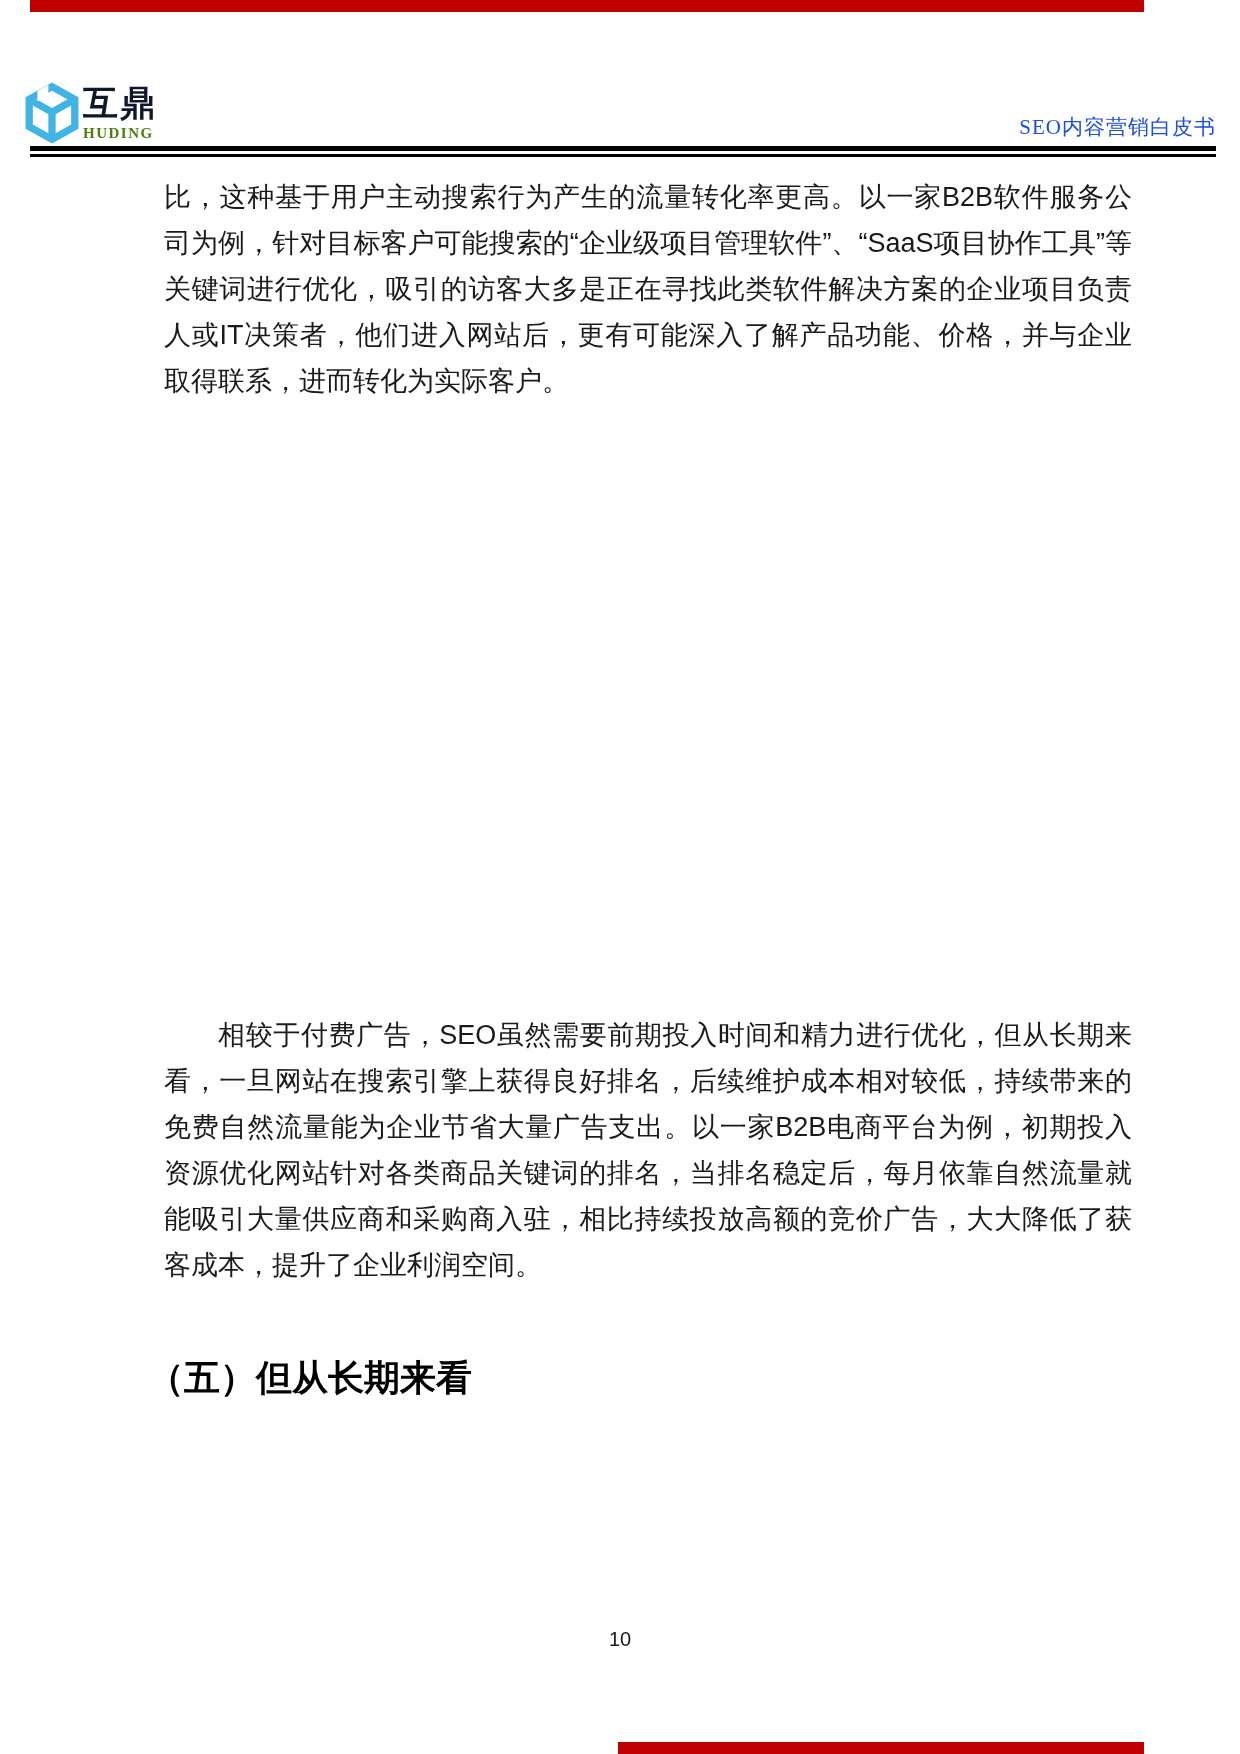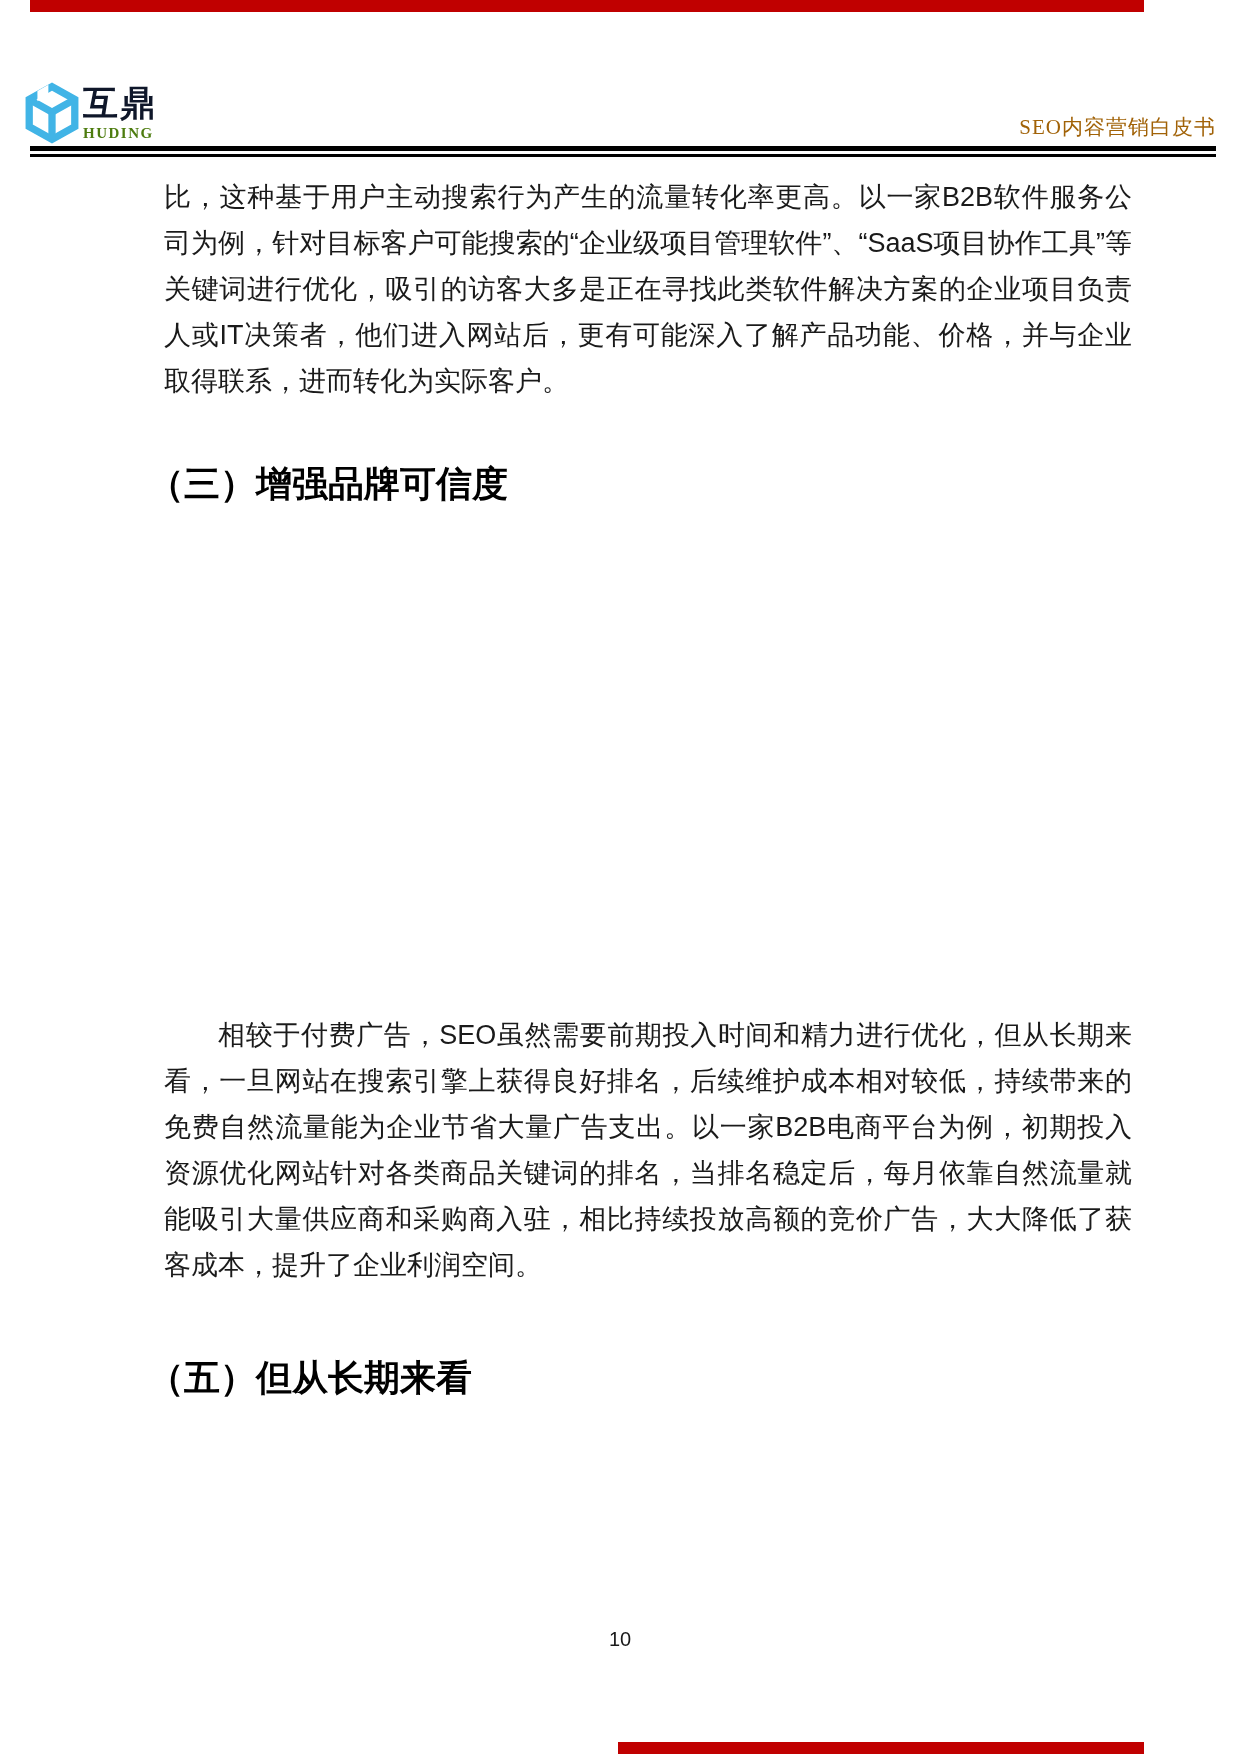--- a/index.html
+++ b/index.html
@@ -11,21 +11,21 @@
   .bottom-bar{position:absolute;left:618px;top:1742px;width:526px;height:12px;background:#c00000;}
 
   .logo{position:absolute;left:24px;top:82px;display:flex;align-items:flex-start;}
   .logo-icon{width:56px;height:62px;display:block;}
   .logo-text{margin-left:3px;}
   .logo-zh{font-size:35px;font-weight:700;color:#0f172a;letter-spacing:2px;line-height:38px;margin-top:2px;}
   .logo-en{font-family:"Liberation Serif","DejaVu Serif",serif;font-size:15px;font-weight:700;
            color:#4d7c0f;letter-spacing:1.5px;line-height:18px;margin-top:2px;}
 
   .doc-title{position:absolute;top:113px;right:24px;font-family:"Liberation Serif","DejaVu Serif",serif;
-             font-size:21px;color:#a16207;letter-spacing:1px;}
+             font-size:21px;color:#1d4ed8;letter-spacing:1px;}
   .rule-1{position:absolute;left:30px;top:146px;width:1186px;height:5px;background:#000000;}
   .rule-2{position:absolute;left:30px;top:154px;width:1186px;height:3px;background:#000000;}
 
   .body-text{
     position:absolute;left:148px;width:968px;margin:16px;
     font-size:27px;line-height:46px;color:#1a1a1a;
     text-align:justify;text-justify:inter-ideograph;
     font-family:"Liberation Sans","DejaVu Sans",sans-serif;
   }
   .body-text.indent{text-indent:2em;}
@@ -69,21 +69,20 @@
     </div>
   </div>
 
   <div class="doc-title">SEO内容营销白皮书</div>
 
   <div class="rule-1"></div>
   <div class="rule-2"></div>
 
   <p class="body-text intro">比，这种基于用户主动搜索行为产生的流量转化率更高。以一家B2B软件服务公司为例，针对目标客户可能搜索的“企业级项目管理软件”、“SaaS项目协作工具”等关键词进行优化，吸引的访客大多是正在寻找此类软件解决方案的企业项目负责人或IT决策者，他们进入网站后，更有可能深入了解产品功能、价格，并与企业取得联系，进而转化为实际客户。</p>
 
-  <h2 class="sec-heading h-sec3">（三）增强品牌可信度</h2>
 
   <p class="body-text indent p-sec4">相较于付费广告，SEO虽然需要前期投入时间和精力进行优化，但从长期来看，一旦网站在搜索引擎上获得良好排名，后续维护成本相对较低，持续带来的免费自然流量能为企业节省大量广告支出。以一家B2B电商平台为例，初期投入资源优化网站针对各类商品关键词的排名，当排名稳定后，每月依靠自然流量就能吸引大量供应商和采购商入驻，相比持续投放高额的竞价广告，大大降低了获客成本，提升了企业利润空间。</p>
 
   <h2 class="sec-heading h-sec5">（五）但从长期来看</h2>
 
   <div class="page-number">10</div>
 
   <div class="bottom-bar"></div>
 
 </div>

